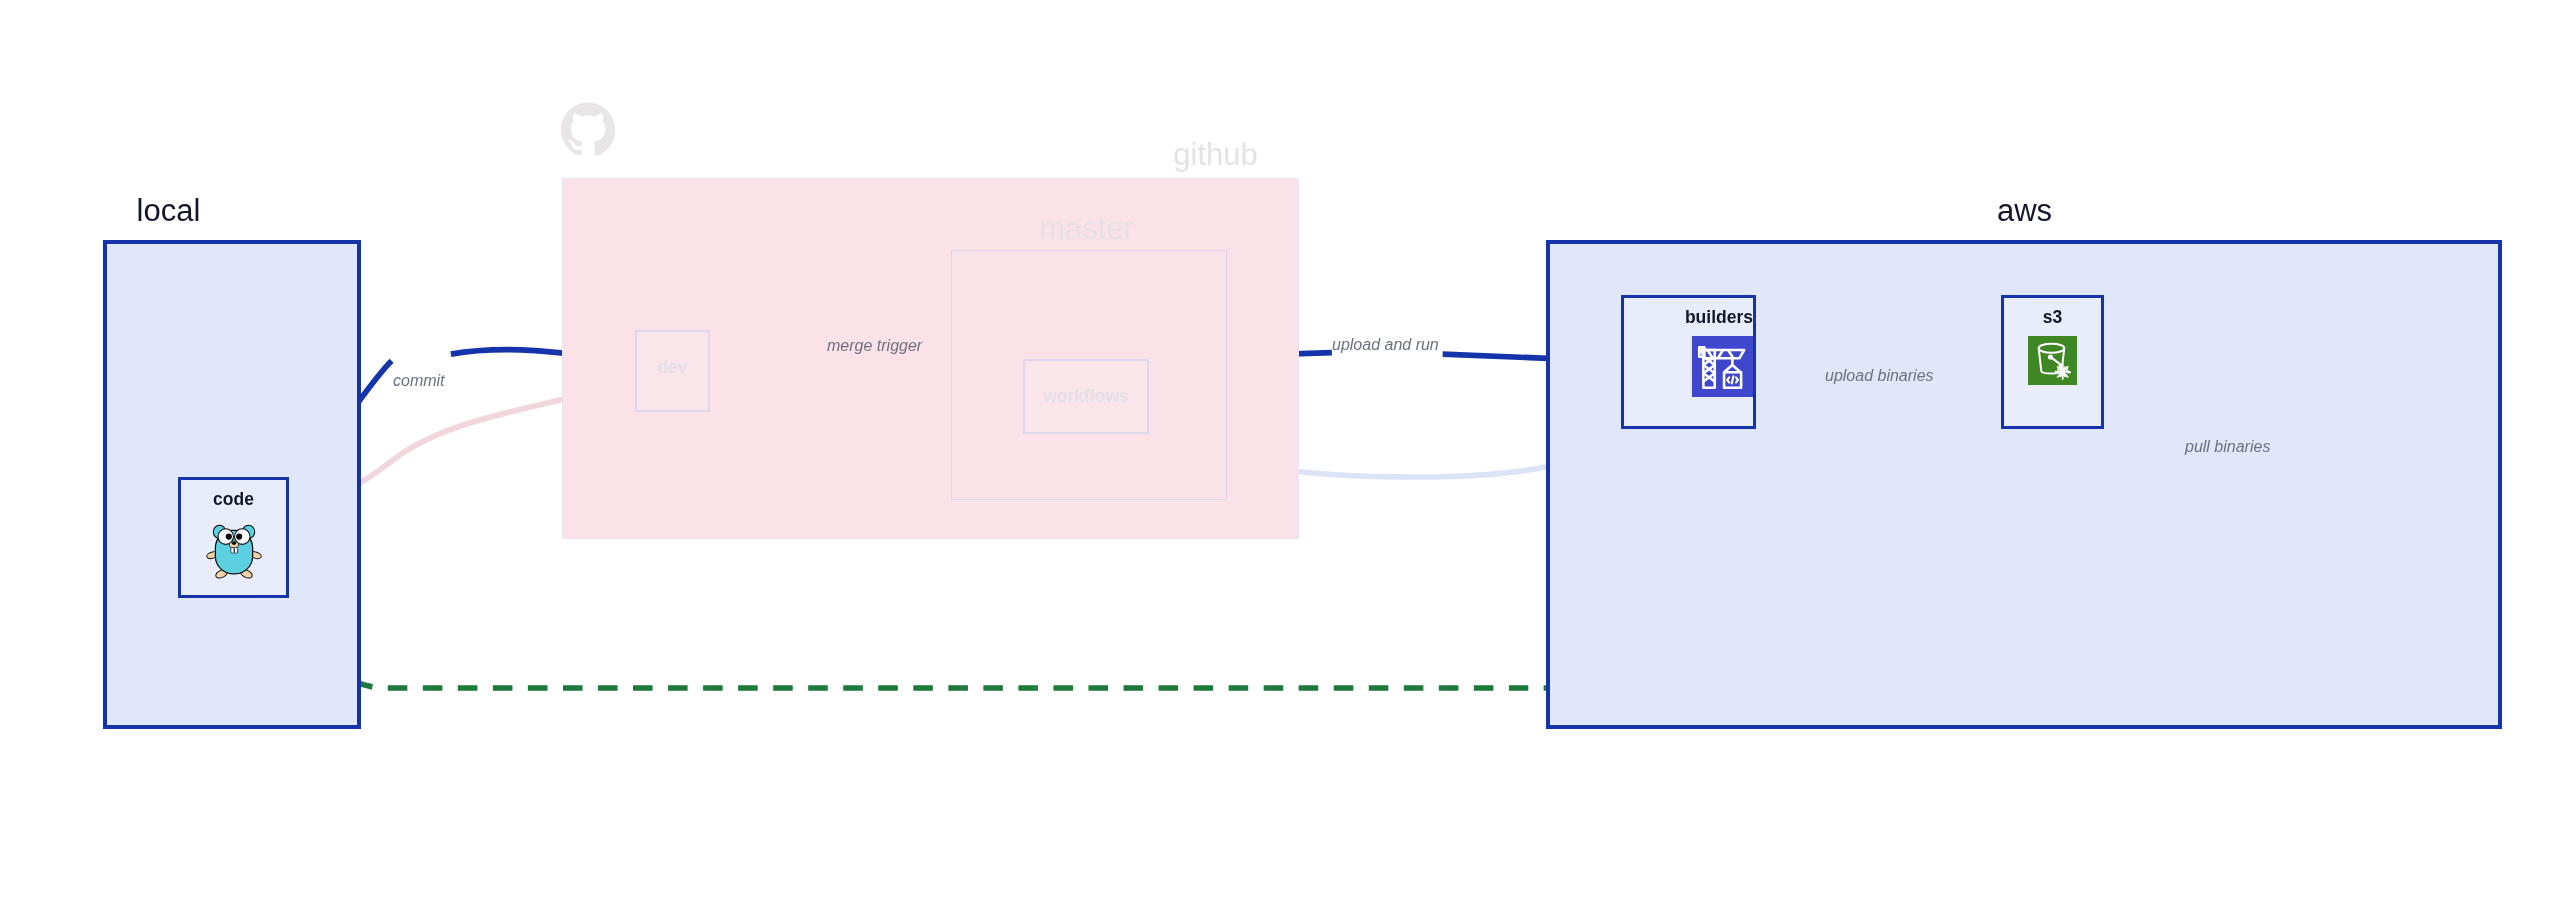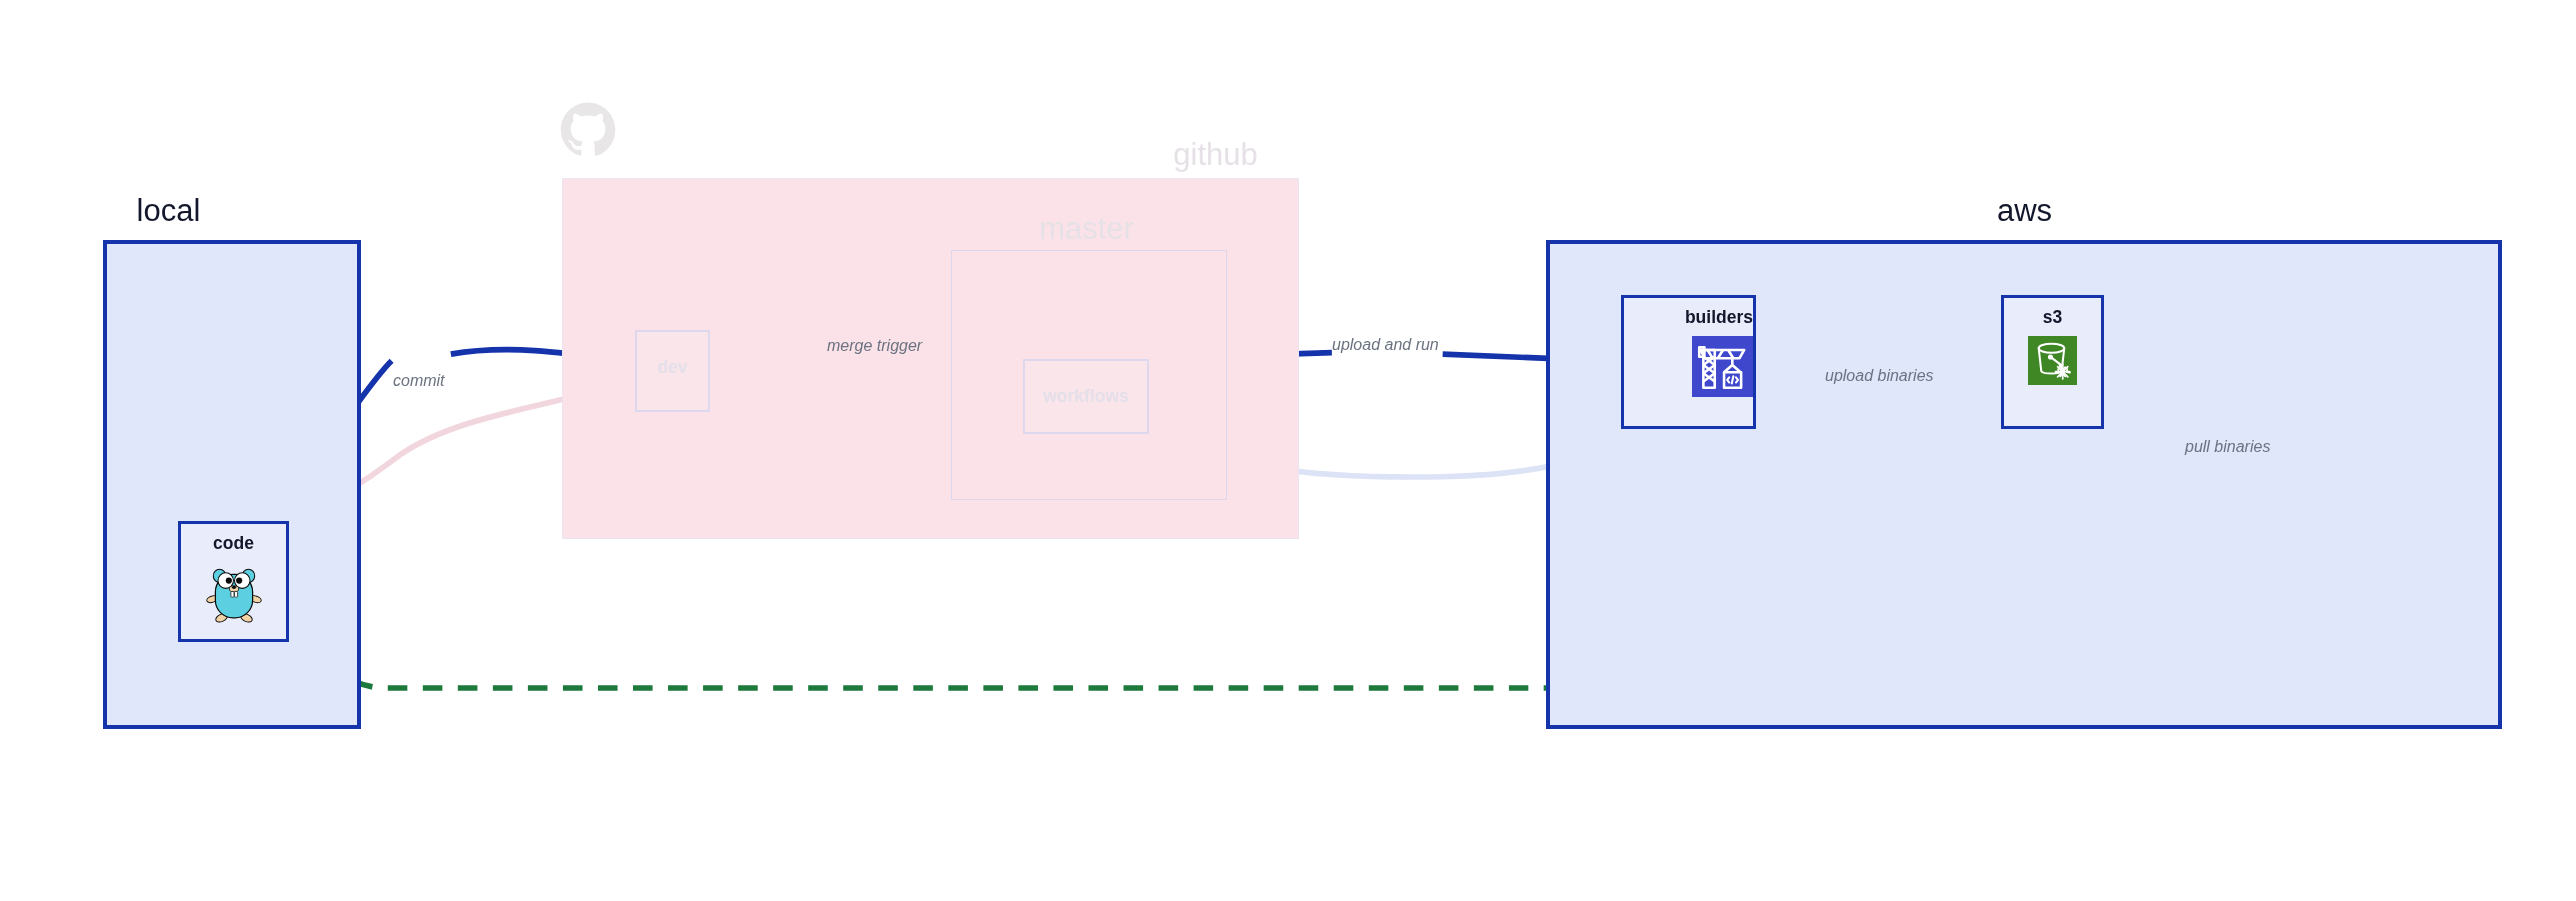--- a/index.html
+++ b/index.html
@@ -102,21 +102,21 @@
 
   <div class="group-label faded" style="left:1123px;top:137px;width:185px;">github</div>
   <div class="cluster ghost" style="left:562px;top:178px;width:737px;height:361px;"></div>
 
   <div class="group-label faded" style="left:994px;top:211px;width:185px;">master</div>
   <div class="cluster subcluster ghost" style="left:951px;top:250px;width:276px;height:250px;"></div>
 
   <div class="group-label" style="left:1932px;top:193px;width:185px;">aws</div>
   <div class="cluster solid" style="left:1546px;top:240px;width:956px;height:489px;"></div>
 
-  <div class="node solid" style="left:178px;top:477px;width:111px;height:121px;margin-top:44px;">
+  <div class="node solid" style="left:178px;top:477px;width:111px;height:121px;">
     <div class="node-title">code</div>
     <div class="node-icon">
       <svg width="56" height="61" viewBox="0 0 108 118">
 
         <ellipse cx="26" cy="27" rx="12" ry="13" fill="#5ccfe0" stroke="#0b0b0b" stroke-width="2"></ellipse>
         <ellipse cx="82" cy="27" rx="12" ry="13" fill="#5ccfe0" stroke="#0b0b0b" stroke-width="2"></ellipse>
 
         <ellipse cx="12" cy="72" rx="11" ry="6" fill="#f2d3a7" stroke="#0b0b0b" stroke-width="1.8" transform="rotate(-18 12 72)"></ellipse>
         <ellipse cx="96" cy="72" rx="11" ry="6" fill="#f2d3a7" stroke="#0b0b0b" stroke-width="1.8" transform="rotate(18 96 72)"></ellipse>
 

